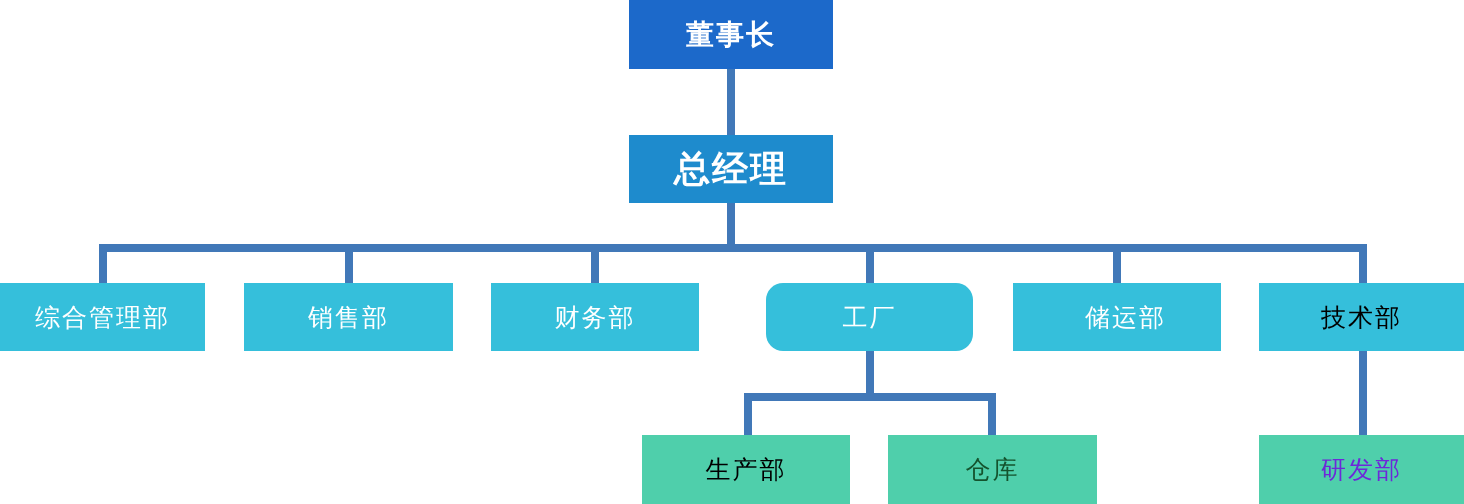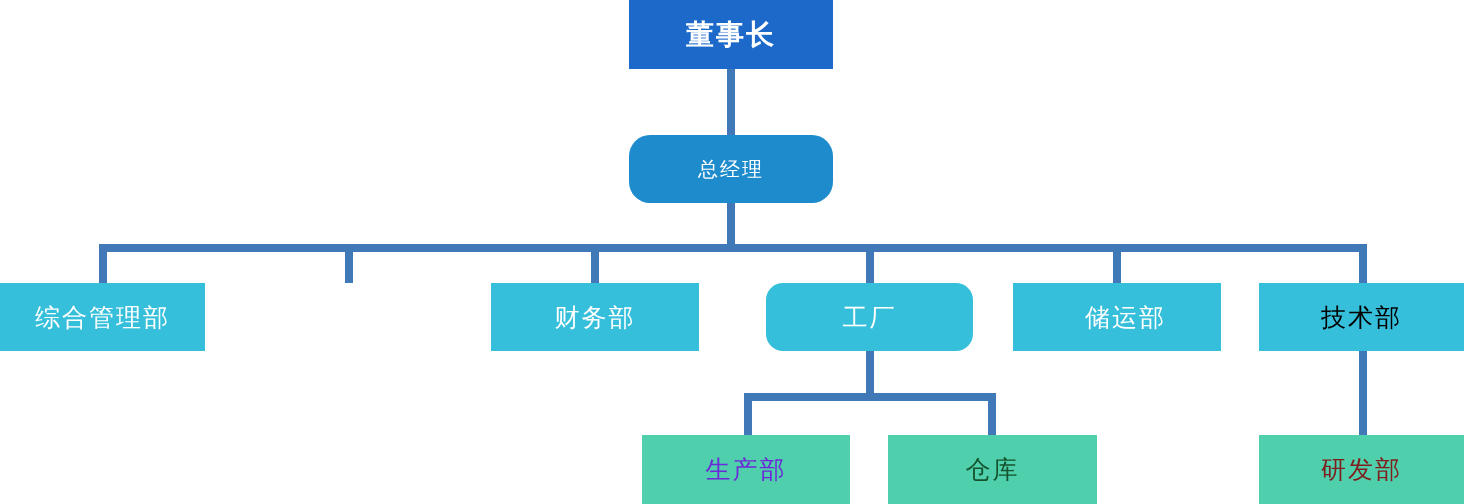--- a/index.html
+++ b/index.html
@@ -28,23 +28,22 @@
     letter-spacing: 2px;
     line-height: 1;
     white-space: nowrap;
     user-select: none;
   }
   .node.level-1 {
     font-size: 28px;
     font-weight: bold;
   }
   .node.level-2 {
-    font-size: 20px;
-    font-weight: normal;
-    border-radius: 21px;
+    font-size: 36px;
+    font-weight: bold;
   }
   .node.level-3 {
     font-size: 25px;
     font-weight: normal;
   }
   .node.level-4 {
     font-size: 25px;
     font-weight: normal;
   }
   .connector {
@@ -79,41 +78,44 @@
   </div>
 
   <div class="node level-2" id="node-general_manager" style="left: 629px; top: 135px; width: 204px; height: 68px; background: rgb(30, 139, 205); color: rgb(255, 255, 255);">
     <span>总经理</span>
   </div>
 
   <div class="node level-3" id="node-dept_admin" style="left: 0px; top: 283px; width: 205px; height: 68px; background: rgb(53, 191, 219); color: rgb(255, 255, 255); text-align: right;">
     <span>综合管理部</span>
   </div>
 
+  <div class="node level-3" id="node-dept_sales" style="left: 244px; top: 283px; width: 209px; height: 68px; background: rgb(53, 191, 219); color: rgb(255, 255, 255);">
+    <span>销售部</span>
+  </div>
 
   <div class="node level-3" id="node-dept_finance" style="left: 491px; top: 283px; width: 208px; height: 68px; background: rgb(53, 191, 219); color: rgb(255, 255, 255);">
     <span>财务部</span>
   </div>
 
   <div class="node level-3" id="node-dept_factory" style="left: 766px; top: 283px; width: 207px; height: 68px; background: rgb(53, 191, 219); color: rgb(255, 255, 255); border-radius: 17px;">
     <span>工厂</span>
   </div>
 
   <div class="node level-3" id="node-dept_storage" style="left: 1013px; top: 283px; width: 208px; height: 68px; background: rgb(53, 191, 219); color: rgb(255, 255, 255); padding-left: 17px;">
     <span>储运部</span>
   </div>
 
   <div class="node level-3" id="node-dept_technology" style="left: 1259px; top: 283px; width: 205px; height: 68px; background: rgb(53, 191, 219); color: #000000;">
     <span>技术部</span>
   </div>
 
-  <div class="node level-4" id="node-sub_production" style="left: 642px; top: 435px; width: 208px; height: 69px; background: rgb(79, 207, 171); color: #6d28d9;">
+  <div class="node level-4" id="node-sub_production" style="left: 642px; top: 435px; width: 208px; height: 69px; background: rgb(79, 207, 171); color: #000000;">
     <span>生产部</span>
   </div>
 
   <div class="node level-4" id="node-sub_warehouse" style="left: 888px; top: 435px; width: 209px; height: 69px; background: rgb(79, 207, 171); color: #14532d;">
     <span>仓库</span>
   </div>
 
-  <div class="node level-4" id="node-sub_rnd" style="left: 1259px; top: 435px; width: 205px; height: 69px; background: rgb(79, 207, 171); color: #7f1d1d;">
+  <div class="node level-4" id="node-sub_rnd" style="left: 1259px; top: 435px; width: 205px; height: 69px; background: rgb(79, 207, 171); color: #6d28d9;">
     <span>研发部</span>
   </div>
 </div>
 
 </body></html>

